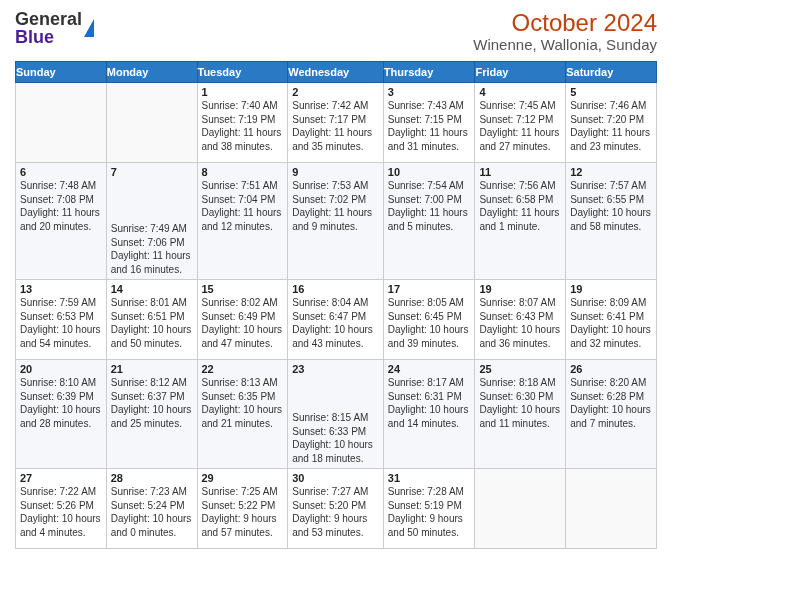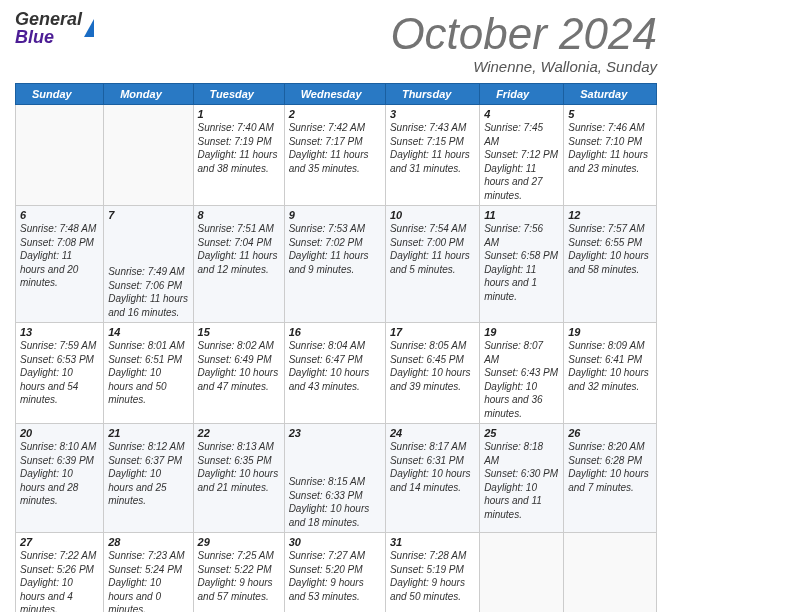--- a/index.html
+++ b/index.html
@@ -8,21 +8,20 @@
       background: #fff;
       width: 792px;
       height: 612px;
       overflow: hidden;
     }
     .page {
       width: 672px;
       height: 612px;
       padding: 10px 15px 10px 15px;
       background: #fff;
-      font-style: italic;
     }
     .header {
       display: flex;
       justify-content: space-between;
       align-items: flex-start;
       margin-bottom: 8px;
     }
     .logo {
       display: flex;
       align-items: center;
@@ -44,38 +43,38 @@
       display: inline-block;
     }
     .logo-inner {
       display: flex;
       align-items: center;
     }
     .title-area {
       text-align: right;
     }
     .month-title {
-      font-size: 44px;
+      font-size: 24px;
       font-weight: 300;
-      color: #737373;
+      color: #c2410c;
       line-height: 1.1;
     }
     .location-title {
       font-size: 15px;
       color: #555;
     }
     .calendar {
       width: 100%;
       border-collapse: collapse;
       font-size: 9.5px;
     }
     .calendar th {
       background: #2979c4;
       color: #fff;
-      padding: 4px 16px;
+      padding: 4px 0;
       text-align: left;
       font-size: 11px;
       font-weight: 600;
       border: 1px solid #1a5fa0;
     }
     .calendar td {
       border: 1px solid #ccc;
       vertical-align: top;
       padding: 3px 4px;
       width: 113px;
@@ -159,21 +158,21 @@
           </td>
           <td>
             <span class="day-num">4</span>
             <div class="day-info" style="white-space: pre-line;">Sunrise: 7:45 AM
 Sunset: 7:12 PM
 Daylight: 11 hours and 27 minutes.</div>
           </td>
           <td>
             <span class="day-num">5</span>
             <div class="day-info" style="white-space: pre-line;">Sunrise: 7:46 AM
-Sunset: 7:10 PM
+Sunset: 7:20 PM
 Daylight: 11 hours and 23 minutes.</div>
           </td>
         </tr>
         <tr>
           <td>
             <span class="day-num">6</span>
             <div class="day-info" style="white-space: pre-line;">Sunrise: 7:48 AM
 Sunset: 7:08 PM
 Daylight: 11 hours and 20 minutes.</div>
           </td>

